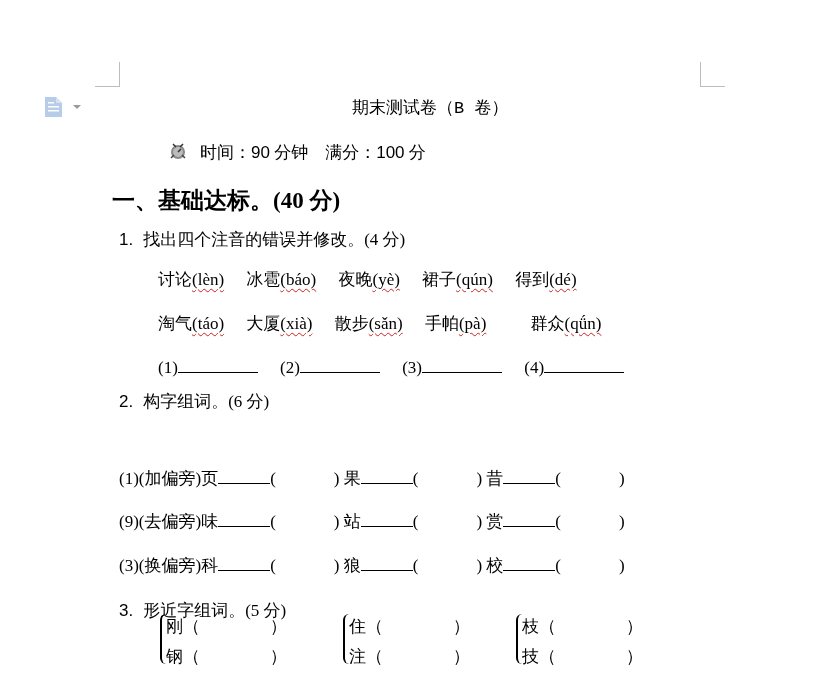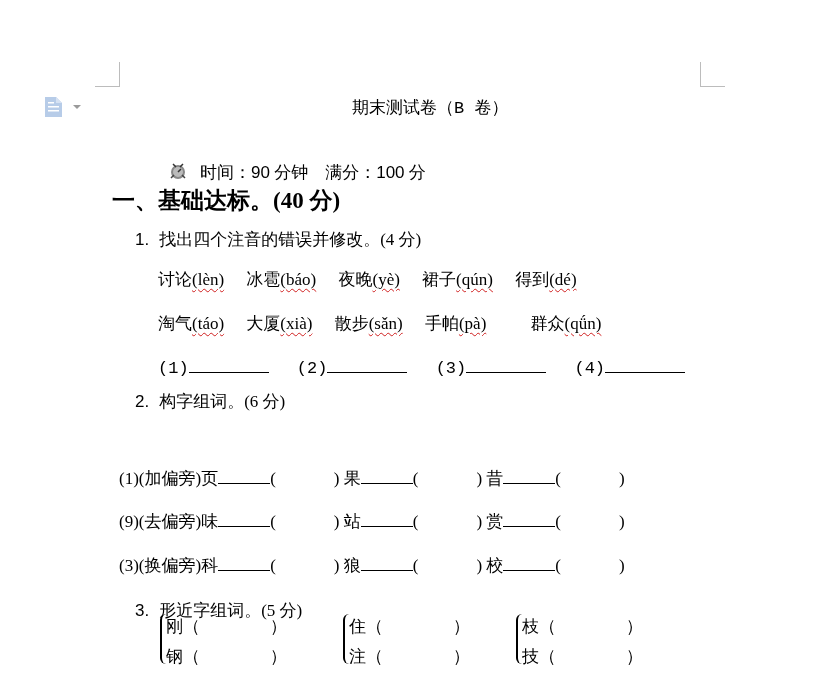--- a/index.html
+++ b/index.html
@@ -6,31 +6,31 @@
   body { width:827px; height:676px; position:relative; overflow:hidden;
          font-family:"DejaVu Serif","Liberation Serif", serif; color:#000; }
   .abs { position:absolute; white-space:nowrap; }
   .crop { position:absolute; }
   .crop-tl { left:95px; top:62px; width:24px; height:24px; border-right:1px solid #bcbcbc; border-bottom:1px solid #bcbcbc; }
   .crop-tr { left:700px; top:62px; width:24px; height:24px; border-left:1px solid #bcbcbc; border-bottom:1px solid #bcbcbc; }
   .doc-icon { position:absolute; left:44px; top:96px; width:20px; height:22px; }
   .doc-arrow { position:absolute; left:73px; top:105px; width:0; height:0;
                border-left:4px solid transparent; border-right:4px solid transparent; border-top:4px solid #9a9a9a; }
   .title { left:352px; top:96px; font-size:17px; font-family:Liberation Mono, monospace; }
-  .meta { left:168px; top:141px; font-size:17px; font-family:"Liberation Serif", serif;margin-top:20px; }
+  .meta { left:168px; top:141px; font-size:17px; font-family:"Liberation Serif", serif; }
   .meta .num { font-family:"Liberation Sans", sans-serif; }
   .meta-icon { display:inline-block; width:22px; height:20px; vertical-align:-3px; margin-right:10px; }
   .section { left:112px; top:185px; font-size:23px; font-weight:bold; font-family:Liberation Serif, serif; }
-  .q { left:119px; font-size:17px; font-family:"Liberation Serif", serif;margin-left:16px; }
+  .q { left:119px; font-size:17px; font-family:"Liberation Serif", serif; }
   .q .qn { font-family:"Liberation Sans", sans-serif; margin-right:10px; }
   .py-row { left:158px; font-size:17px; font-family:"Liberation Serif", serif; }
   .py { display:inline-block; margin-right:18px; }
   .py .hz { position:relative;font-family:Liberation Mono, monospace; }
   .py .pin { text-decoration:underline wavy #d02020; text-decoration-thickness:1px; text-underline-offset:3px; }
-  .blank-row { left:158px; top:358px; font-size:17px; font-family:Liberation Mono, monospace; }
+  .blank-row { left:158px; top:358px; font-size:17px; font-family:Liberation Serif, serif; }
   .blank { display:inline-block; margin-right:18px; }
   .line { display:inline-block; width:80px; border-bottom:1px solid #000; height:14px; vertical-align:baseline; }
   .rowline { left:119px; font-size:17px; font-family:"Liberation Serif", serif;margin-top:20px; }
   .short { display:inline-block; width:52px; border-bottom:1px solid #000; height:14px; }
   .paren-gap { display:inline-block; width:58px; }
   .brace-group { position:absolute; font-size:17px; font-family:"Liberation Serif", serif; }
   .brace { position:absolute; left:0; top:2px; width:6px; height:50px; border-left:2px solid #000; border-radius:6px 0 0 6px; }
   .brace-line { position:relative; left:6px; height:30px; line-height:30px; }
   .brace-line .pg { display:inline-block; width:70px; }
 </style>

